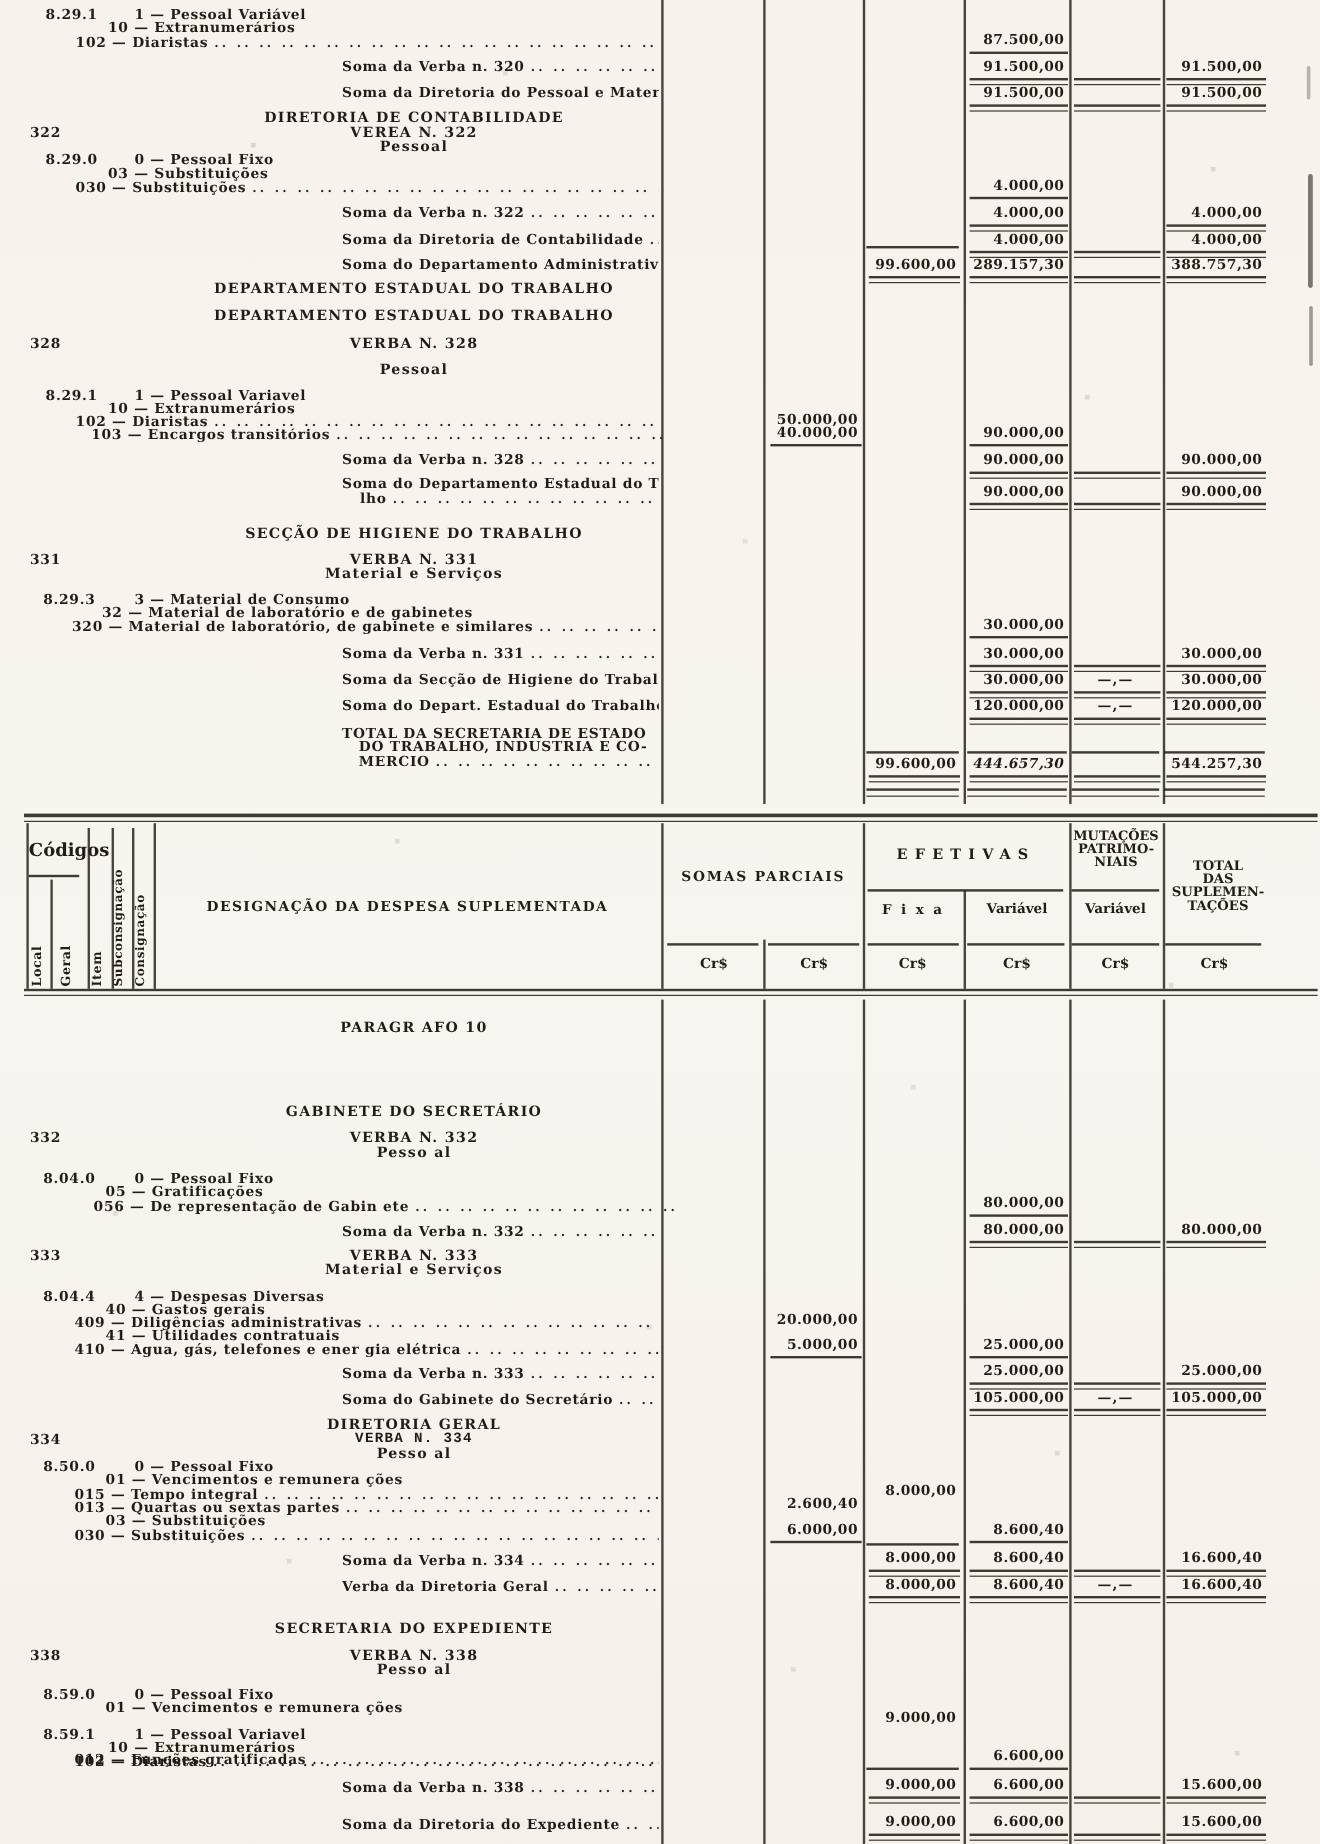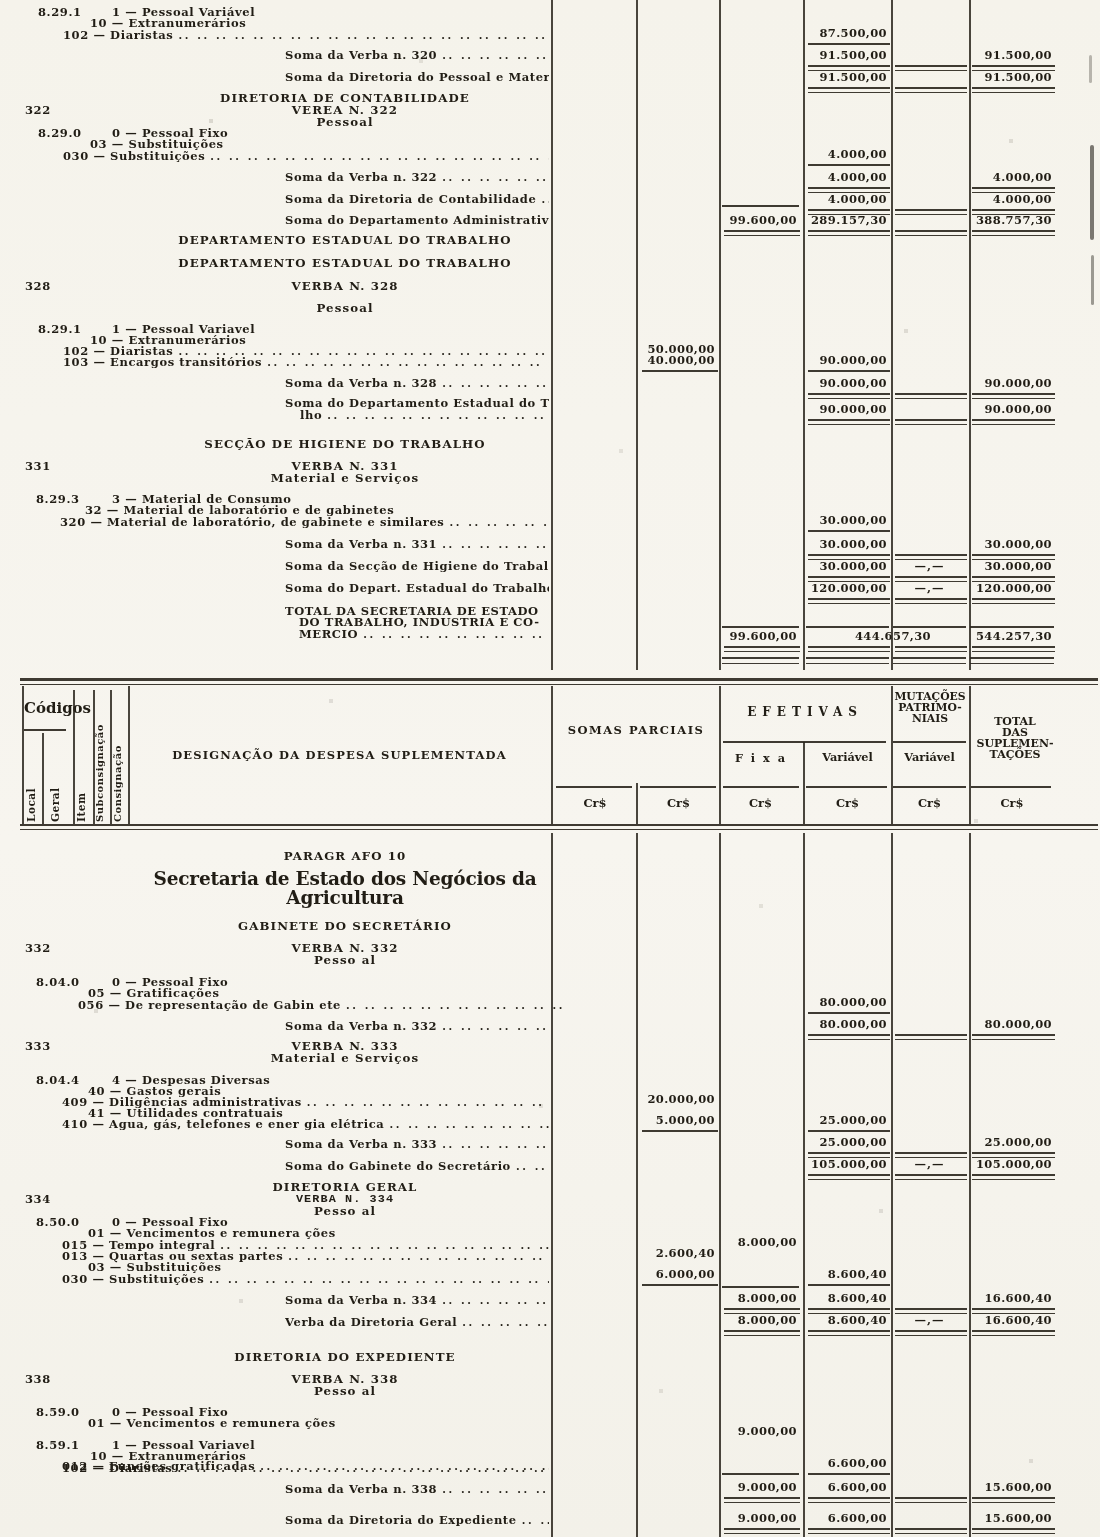--- a/index.html
+++ b/index.html
@@ -168,21 +168,21 @@
     </div>
     <span class="code" style="left: 38px; top: 324px;">8.29.1</span>
     <div class="ln" style="left: 90px; top: 335px; width: 459px;">
       <span class="lb">10 — Extranumerários</span>
     </div>
     <div class="ln" style="left: 63px; top: 346px; width: 486px;">
       <span class="lb">102 — Diaristas</span>
       <span class="dots">.. .. .. .. .. .. .. .. .. .. .. .. .. .. .. .. .. .. .. .. .. .. .. .. .. .. .. .. .. .. .. .. .. .. .. .. .. .. .. .. .. .. .. .. .. .. .. .. .. .. .. .. .. .. .. .. .. .. .. .. </span>
     </div>
     <span class="amt" style="left: 642px; top: 344px; width: 73px;">50.000,00</span>
-    <div class="ln" style="left: 63px; top: 357px; width: 486px; justify-content: center;">
+    <div class="ln" style="left: 76px; top: 357px; width: 486px; justify-content: center;">
       <span class="lb">103 — Encargos transitórios</span>
       <span class="dots">.. .. .. .. .. .. .. .. .. .. .. .. .. .. .. .. .. .. .. .. .. .. .. .. .. .. .. .. .. .. .. .. .. .. .. .. .. .. .. .. .. .. .. .. .. .. .. .. .. .. .. .. .. .. .. .. .. .. .. .. </span>
     </div>
     <span class="amt" style="left: 642px; top: 355px; width: 73px;">40.000,00</span>
     <span class="amt" style="left: 808px; top: 355px; width: 79px;">90.000,00</span>
     <div class="hr" style="left: 642px; top: 370px; width: 76px; height: 1.6px;"></div>
     <div class="hr" style="left: 808px; top: 370px; width: 82px; height: 1.6px;"></div>
     <div class="ln" style="left: 285px; top: 378px; width: 264px;">
       <span class="lb">Soma da Verba n. 328</span>
       <span class="dots">.. .. .. .. .. .. .. .. .. .. .. .. .. .. .. .. .. .. .. .. .. .. .. .. .. .. .. .. .. .. .. .. .. .. .. .. .. .. .. .. .. .. .. .. .. .. .. .. .. .. .. .. .. .. .. .. .. .. .. .. </span>
@@ -267,32 +267,31 @@
       <span class="lb">TOTAL DA SECRETARIA DE ESTADO</span>
     </div>
     <div class="ln" style="left: 299px; top: 617px; width: 250px;">
       <span class="lb">DO TRABALHO, INDUSTRIA E CO-</span>
     </div>
     <div class="ln" style="left: 299px; top: 629px; width: 250px;">
       <span class="lb">MERCIO</span>
       <span class="dots">.. .. .. .. .. .. .. .. .. .. .. .. .. .. .. .. .. .. .. .. .. .. .. .. .. .. .. .. .. .. .. .. .. .. .. .. .. .. .. .. .. .. .. .. .. .. .. .. .. .. .. .. .. .. .. .. .. .. .. .. </span>
     </div>
     <span class="amt" style="left: 724px; top: 631px; width: 73px;">99.600,00</span>
-    <span class="amt" style="left: 852px; top: 631px; width: 79px;">444.657,30</span>
+    <span class="amt" style="left: 808px; top: 631px; width: 79px; font-style: italic;">444.657,30</span>
     <span class="amt" style="left: 972px; top: 631px; width: 80px;">544.257,30</span>
     <div class="hr" style="left: 724px; top: 646px; width: 76px; height: 1.6px;"></div>
     <div class="hr" style="left: 724px; top: 650.5px; width: 76px; height: 1.2px;"></div>
     <div class="hr" style="left: 808px; top: 646px; width: 82px; height: 1.6px;"></div>
     <div class="hr" style="left: 808px; top: 650.5px; width: 82px; height: 1.2px;"></div>
     <div class="hr" style="left: 895px; top: 646px; width: 72px; height: 1.6px;"></div>
     <div class="hr" style="left: 895px; top: 650.5px; width: 72px; height: 1.2px;"></div>
     <div class="hr" style="left: 972px; top: 646px; width: 83px; height: 1.6px;"></div>
     <div class="hr" style="left: 972px; top: 650.5px; width: 83px; height: 1.2px;"></div>
     <div class="hd" style="top: 851px;">PARAGR AFO 10</div>
-    <div class="ttl" style="top: 870px;">Secretaria de Estado dos Negócios da Agricultura</div>
     <div class="hd" style="top: 921px;">GABINETE DO SECRETÁRIO</div>
     <div class="hd" style="top: 943px;">VERBA N. 332</div>
     <span class="code" style="left: 25px; top: 943px;">332</span>
     <div class="hd" style="top: 955px;">Pesso al</div>
     <div class="ln" style="left: 112px; top: 977px; width: 437px;">
       <span class="lb">0 — Pessoal Fixo</span>
     </div>
     <span class="code" style="left: 36px; top: 977px;">8.04.0</span>
     <div class="ln" style="left: 88px; top: 988px; width: 461px;">
       <span class="lb">05 — Gratificações</span>
@@ -422,21 +421,21 @@
     <span class="amt mut" style="left: 895px; top: 1315px; width: 69px;">—,—</span>
     <span class="amt" style="left: 972px; top: 1315px; width: 80px;">16.600,40</span>
     <div class="hr" style="left: 724px; top: 1330px; width: 76px; height: 1.6px;"></div>
     <div class="hr" style="left: 724px; top: 1334.5px; width: 76px; height: 1.2px;"></div>
     <div class="hr" style="left: 808px; top: 1330px; width: 82px; height: 1.6px;"></div>
     <div class="hr" style="left: 808px; top: 1334.5px; width: 82px; height: 1.2px;"></div>
     <div class="hr" style="left: 895px; top: 1330px; width: 72px; height: 1.6px;"></div>
     <div class="hr" style="left: 895px; top: 1334.5px; width: 72px; height: 1.2px;"></div>
     <div class="hr" style="left: 972px; top: 1330px; width: 83px; height: 1.6px;"></div>
     <div class="hr" style="left: 972px; top: 1334.5px; width: 83px; height: 1.2px;"></div>
-    <div class="hd" style="top: 1352px;">DIRETORIA DO EXPEDIENTE</div>
+    <div class="hd" style="top: 1352px;">SECRETARIA DO EXPEDIENTE</div>
     <div class="hd" style="top: 1374px;">VERBA N. 338</div>
     <span class="code" style="left: 25px; top: 1374px;">338</span>
     <div class="hd" style="top: 1386px;">Pesso al</div>
     <div class="ln" style="left: 112px; top: 1407px; width: 437px;">
       <span class="lb">0 — Pessoal Fixo</span>
     </div>
     <span class="code" style="left: 36px; top: 1407px;">8.59.0</span>
     <div class="ln" style="left: 88px; top: 1418px; width: 461px;">
       <span class="lb">01 — Vencimentos e remunera ções</span>
     </div>

